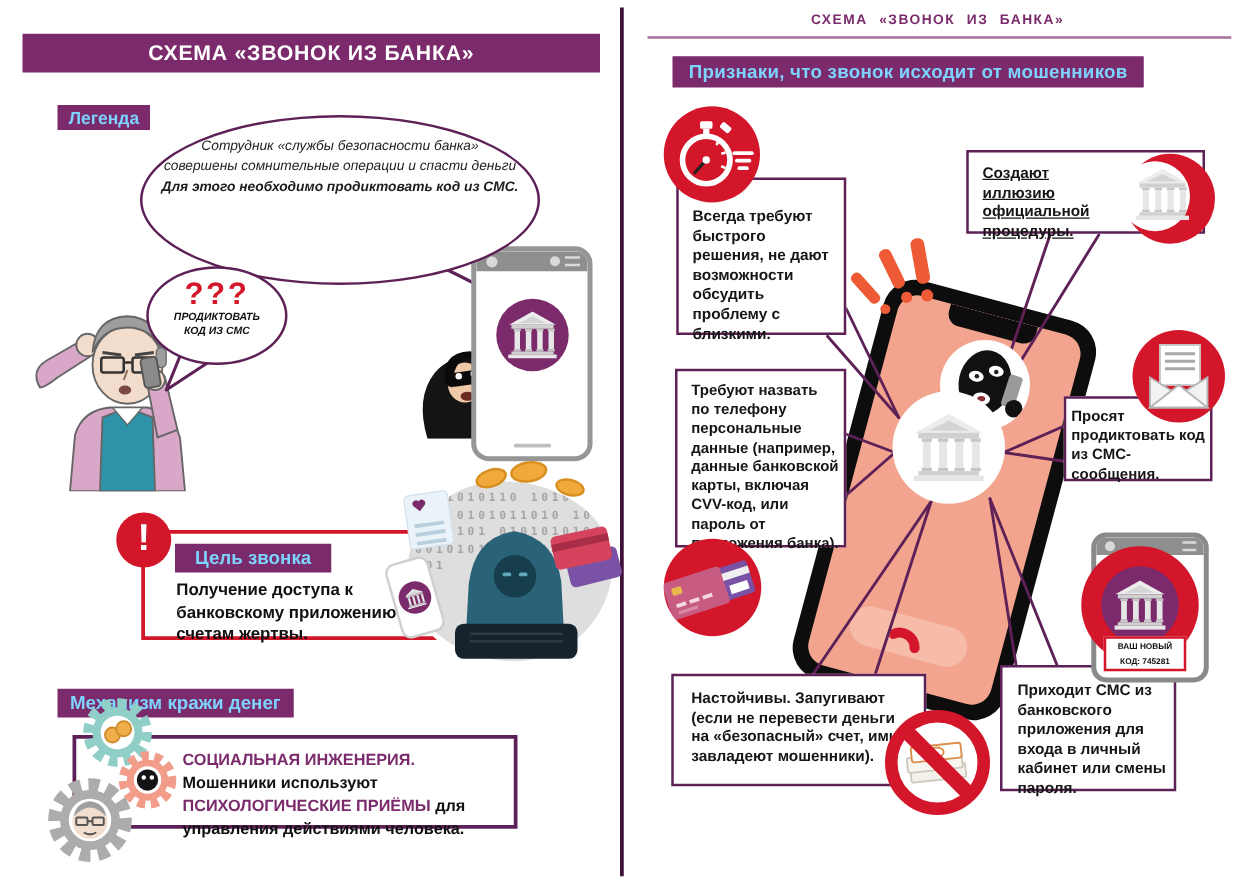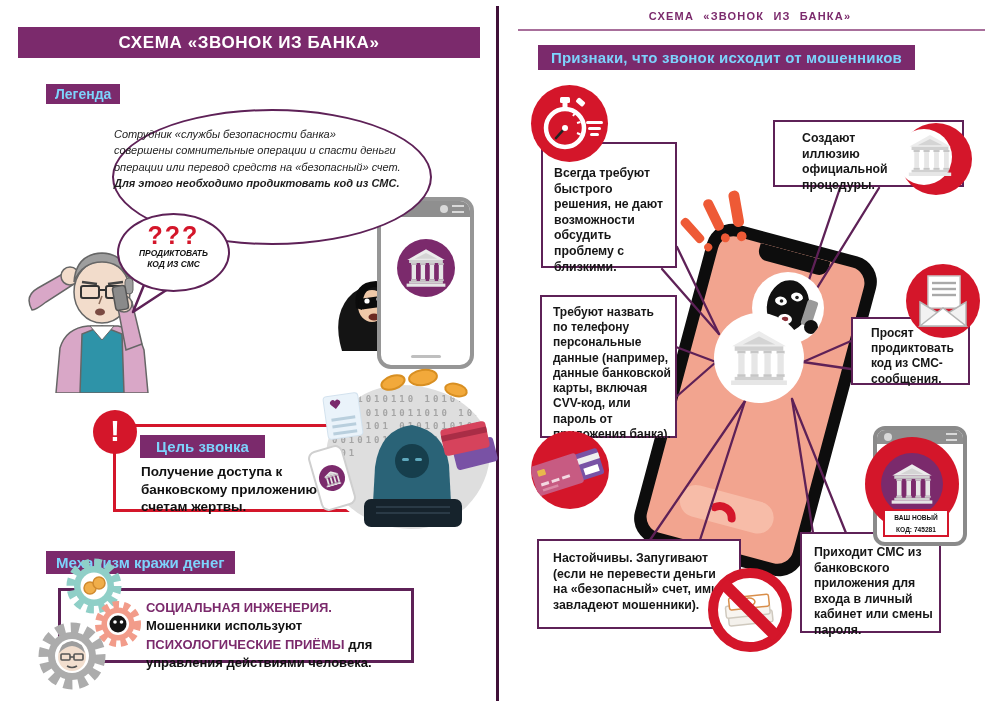--- a/index.html
+++ b/index.html
@@ -13,22 +13,22 @@
   body{background:#fff;font-family:"Liberation Sans",sans-serif;}
   #stage{position:relative;width:1000px;height:707px;background:#fff;overflow:hidden;}
   .abs{position:absolute;}
   .plabel{background:var(--purple);color:#7dd3fc;font-weight:bold;}
 
   
   .title-bar{left:18px;top:27px;width:462px;height:31px;background:var(--purple);
     color:#fff;font-weight:bold;font-size:17px;letter-spacing:.6px;text-align:center;line-height:31px;}
   .legend-label{left:46px;top:84px;font-size:14px;padding:2px 9px;}
 
-  .bubble-big{left:112px;top:109px;width:320px;height:136px;border:2.5px solid var(--purple-dk);
-    border-radius:50%;background:#fff;z-index:4;}
+  .bubble-big{left:112px;top:92px;width:320px;height:136px;border:2.5px solid var(--purple-dk);
+    border-radius:50%;background:#fff;z-index:4;text-align:center;}
   .bubble-big .txt{margin-top:15px;font-size:11px;font-style:italic;line-height:1.48;color:#1d1d1d;}
   .bubble-big .bold{font-weight:bold;}
   .bubble-small{left:117px;top:213px;width:113px;height:79px;border:2.5px solid var(--purple-dk);
     border-radius:50%;background:#fff;z-index:4;text-align:center;}
   .qmarks{color:var(--red);font-weight:bold;font-size:25px;letter-spacing:2px;margin-top:8px;line-height:1;}
   .qtext{font-size:8.4px;font-weight:bold;font-style:italic;line-height:1.3;color:#111;}
   .tail-small{left:130px;top:276px;z-index:3;}
   .connector{left:330px;top:193px;z-index:2;}
 
   .phone-left{left:377px;top:197px;width:97px;height:172px;border:4px solid #969696;border-radius:14px;
@@ -79,23 +79,23 @@
   .r-header{left:500px;top:10px;width:500px;text-align:center;color:var(--purple);
     font-size:11px;font-weight:bold;letter-spacing:1.2px;word-spacing:5px;}
   .r-header-line{left:518px;top:29px;width:467px;height:2px;background:#A86F9B;}
   .r-title{left:538px;top:45px;font-size:15px;padding:4px 13px;letter-spacing:.2px;}
 
   .svg-lines{left:500px;top:0;width:500px;height:707px;z-index:5;pointer-events:none;}
 
   .callout{background:#fff;border:2.5px solid var(--purple-dk);z-index:6;
     font-size:12.3px;font-weight:bold;color:#161616;line-height:1.27;}
   .co-1{left:541px;top:142px;width:136px;height:126px;padding:22px 6px 0 11px;}
-  .co-2{left:773px;top:120px;width:191px;height:67px;padding:9px 68px 0 27px;}
+  .co-2{left:773px;top:120px;width:191px;height:67px;padding:9px 68px 0 11px;text-decoration:underline;}
   .co-3{left:540px;top:295px;width:137px;height:143px;padding:8px 4px 0 11px;font-size:12px;}
-  .co-4{left:851px;top:317px;width:119px;height:68px;padding:7px 4px 0 18px;font-size:12px;}
+  .co-4{left:851px;top:317px;width:119px;height:68px;padding:7px 4px 0 4px;font-size:12px;}
   .co-5{left:537px;top:539px;width:204px;height:90px;padding:10px 8px 0 14px;}
   .co-6{left:800px;top:532px;width:141px;height:101px;padding:11px 4px 0 12px;}
 
   .red-circle{border-radius:50%;background:var(--red);z-index:7;}
   .ic-stopwatch{left:531px;top:85px;width:77px;height:77px;}
   .ic-crescent{left:896px;top:121px;width:76px;height:76px;z-index:7;}
   .ic-envelope{left:906px;top:264px;width:74px;height:74px;}
   .ic-cards{left:531px;top:431px;width:78px;height:78px;overflow:hidden;}
   .ic-nomoney{left:706px;top:566px;width:88px;height:88px;z-index:7;}
 
@@ -158,21 +158,20 @@
 
 <div id="stage">
 
   <div class="abs title-bar">СХЕМА «ЗВОНОК ИЗ БАНКА»</div>
   <div class="abs plabel legend-label">Легенда</div>
 
   <div class="abs bubble-big">
     <div class="txt">
       <div>Сотрудник «службы безопасности банка»</div>
       <div>совершены сомнительные операции и спасти деньги</div>
-      <div>операции или перевод средств на «безопасный» счет.</div>
       <div class="bold">Для этого необходимо продиктовать код из СМС.</div>
     </div>
   </div>
 
   <svg class="abs connector" width="110" height="72" viewBox="0 0 110 72">
     <path d="M 40,12 C 62,26 80,42 92,60" fill="none" stroke="#5E2157" stroke-width="2.5" stroke-linecap="round"></path>
     <path d="M 26,22 C 55,36 78,48 92,60" fill="none" stroke="#5E2157" stroke-width="2.5" stroke-linecap="round"></path>
   </svg>
 
   <svg class="abs tail-small" width="44" height="42" viewBox="0 0 44 42">

